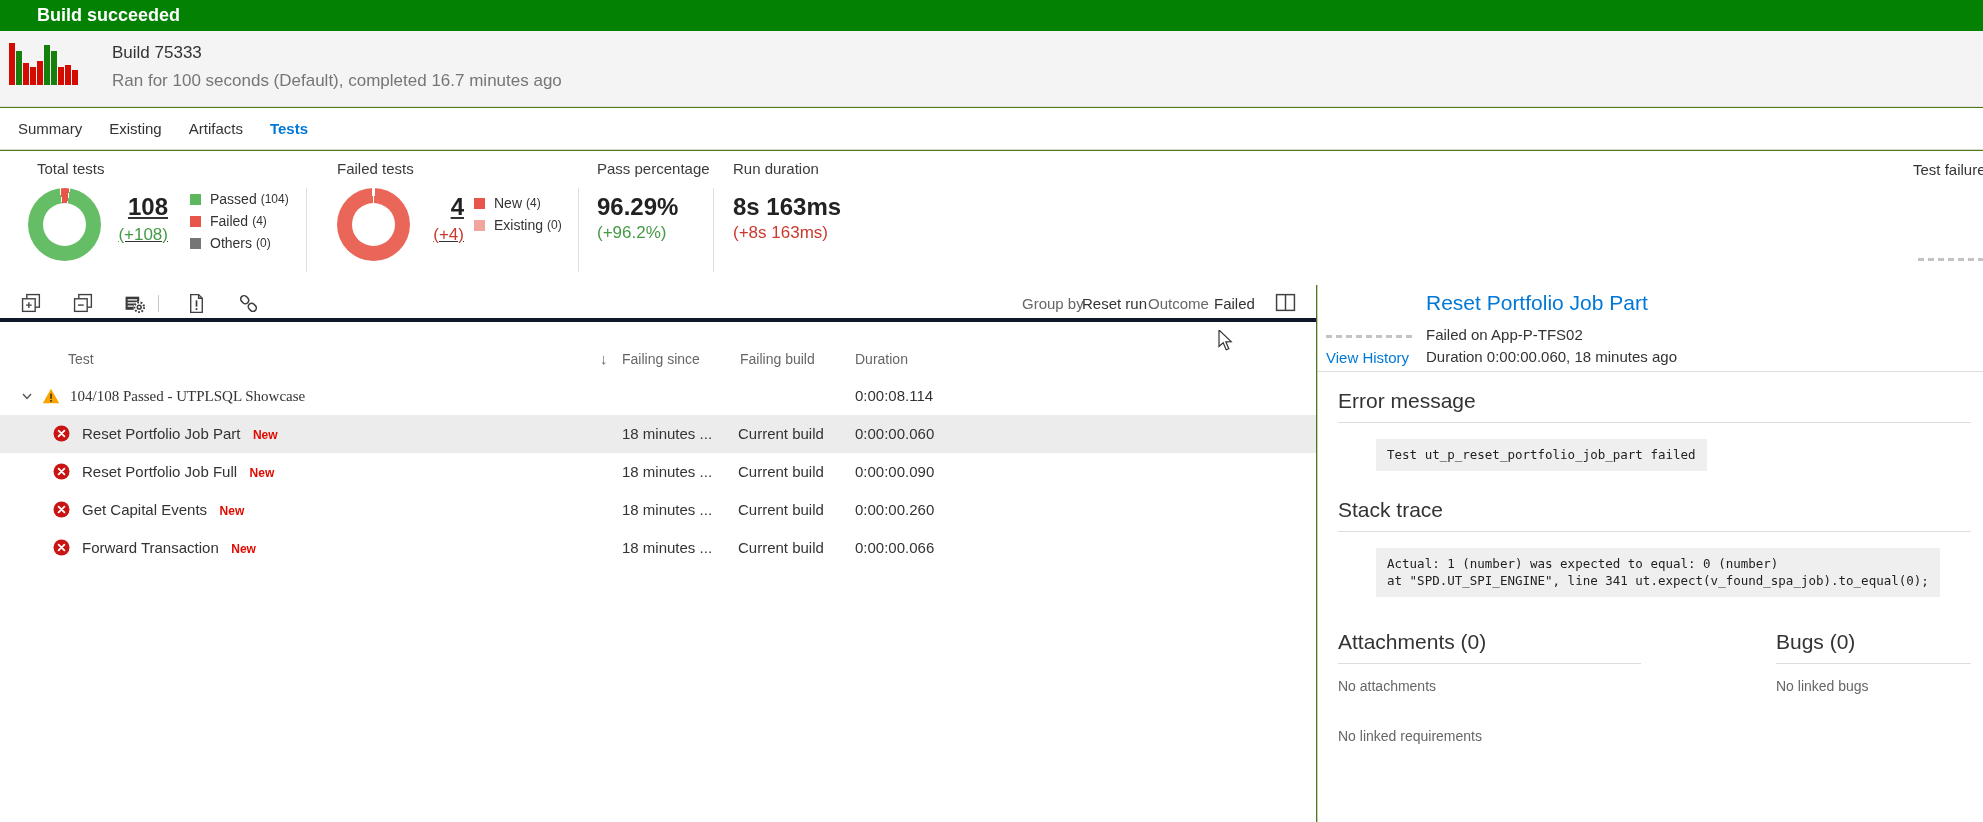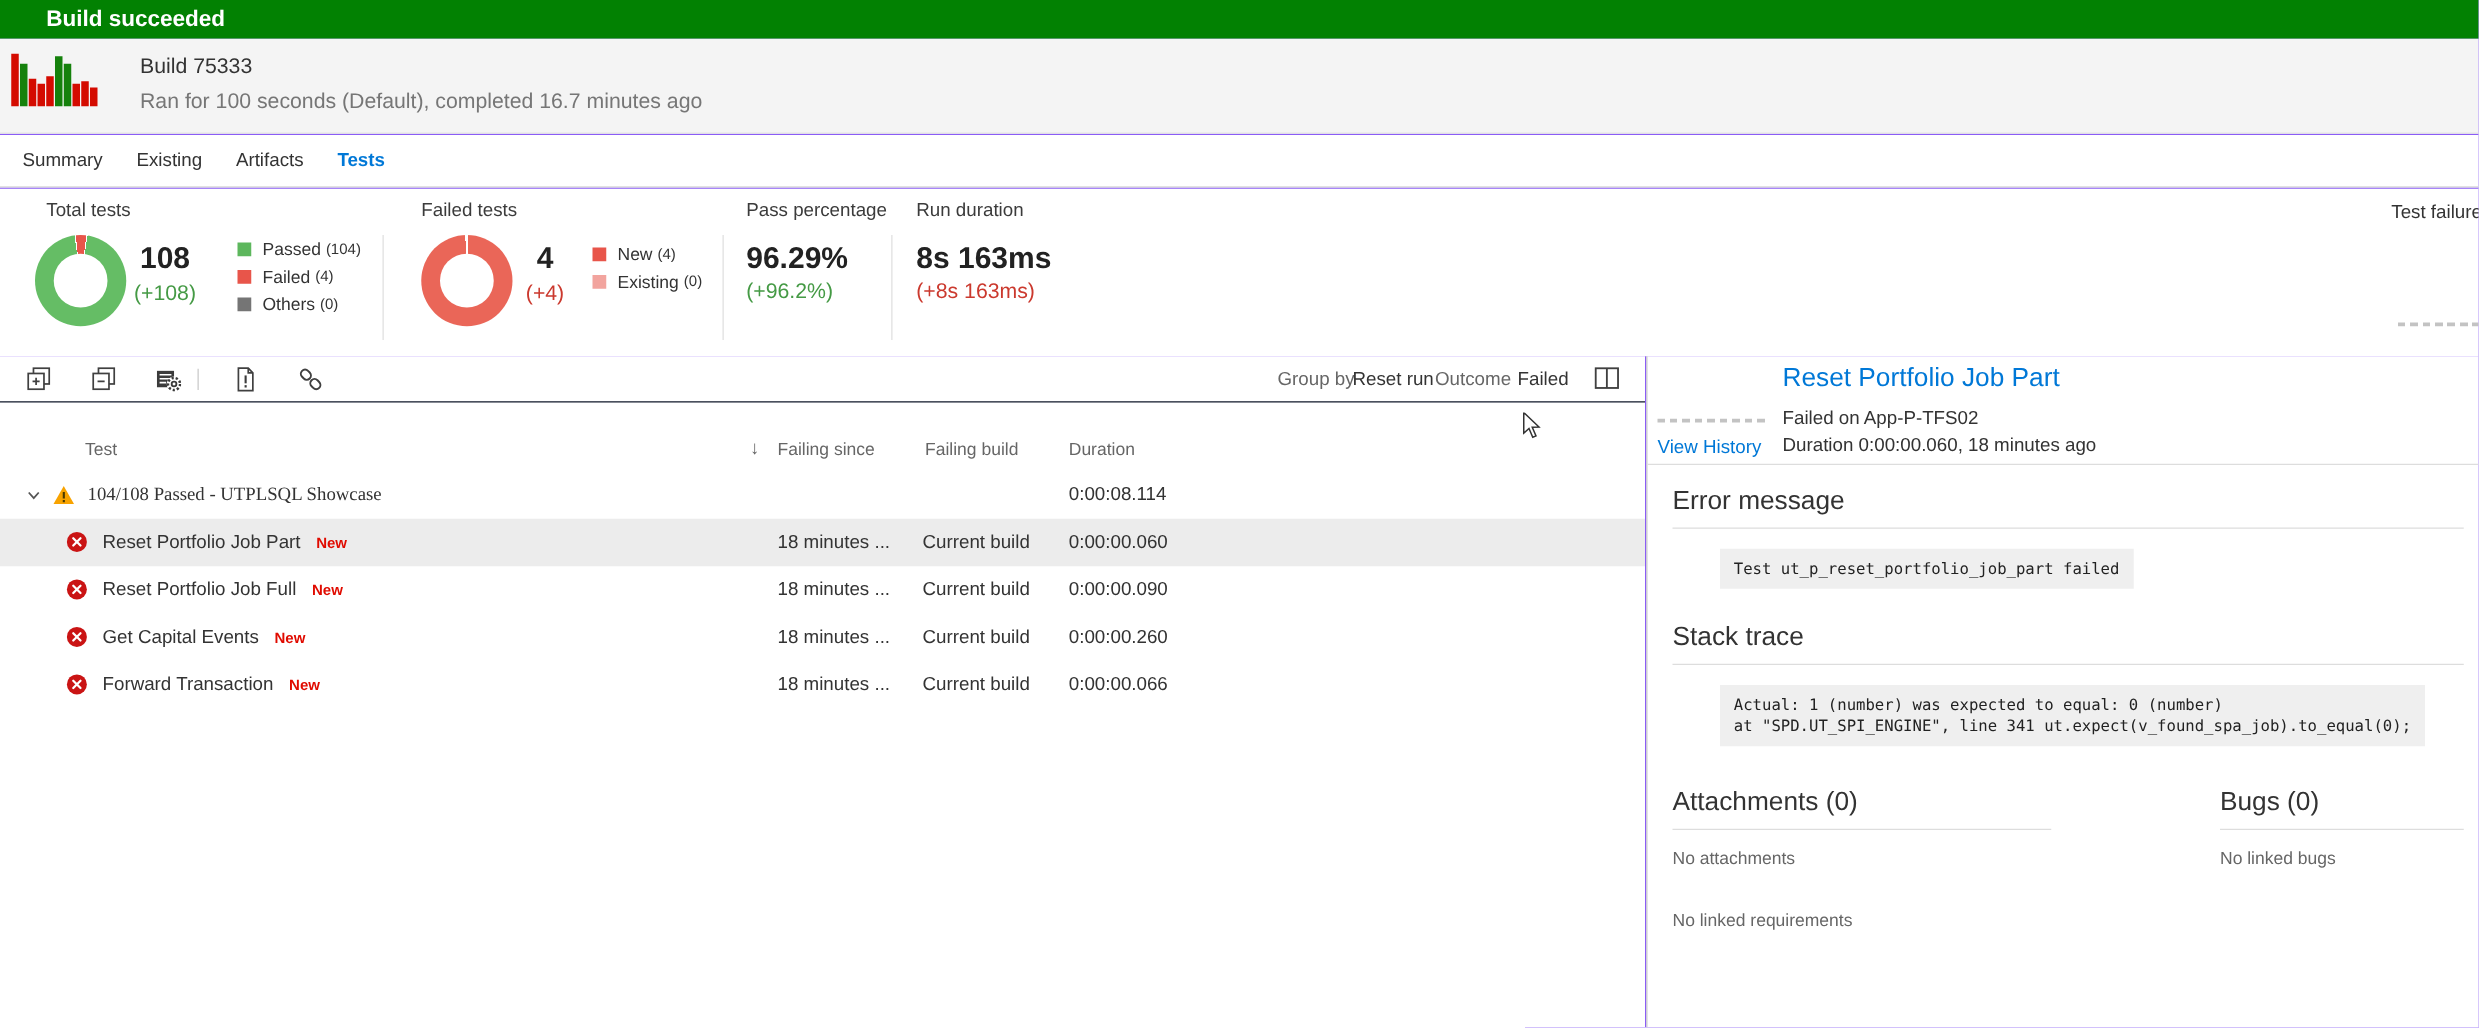--- a/index.html
+++ b/index.html
@@ -1,18 +1,18 @@
 <!DOCTYPE html>
 <html><head>
 <meta charset="utf-8">
 <style>
   * { margin:0; padding:0; box-sizing:border-box; }
   html,body { background:#fff; }
   body { font-family:"Liberation Sans", sans-serif; color:#333; }
-  .screen { position:relative; width:1983px; height:822px; overflow:hidden; background:#8b5cf6; }
+  .screen { position:relative; width:1983px; height:822px; overflow:hidden; background:#4d7c0f; }
 
   
   .banner { position:absolute; top:0; left:0; width:1983px; height:31px; background:#028102; }
   .banner span { display:inline-block; margin-left:37px; line-height:31px; color:#fff; font-size:18px; font-weight:bold; }
 
   
   .build-header { position:absolute; top:31px; left:0; width:1983px; height:76px; background:#f4f4f4; border-bottom:1px solid #e3e3e3; }
   .hist-icon { position:absolute; left:9px; top:12px; width:70px; height:42px; display:flex; align-items:flex-end; gap:1.5px; }
   .hist-icon span { width:5.5px; display:inline-block; }
   .bh-title { position:absolute; left:112px; top:12px; font-size:17px; color:#333; }
@@ -21,40 +21,40 @@
   
   .tabs { position:absolute; top:108px; left:0; width:1983px; height:42px; background:#fff; border-bottom:1px solid #d9d9d9; display:flex; align-items:center; padding-left:18px; }
   .tab { font-size:15px; color:#333; margin-right:27px; cursor:pointer; }
   .tab.active { color:#0078d7; font-weight:bold; }
 
   
   .stats { position:absolute; top:151px; left:0; width:1983px; height:134px; background:#fff; }
   .kpi-label { position:absolute; top:9px; font-size:15px; color:#3b3b3b; white-space:nowrap; }
   .donut { position:absolute; top:37px; width:73px; height:73px; border-radius:50%; }
   .donut::after { content:""; position:absolute; inset:15px; background:#fff; border-radius:50%; }
-  .kpi-num { position:absolute; top:42px; text-align:center; }
+  .kpi-num { position:absolute; top:42px; text-align:right;text-decoration:underline; }
   .kpi-num .val { display:block; font-size:24px; font-weight:bold; color:#222; }
   .kpi-num .delta { display:block; font-size:17px; margin-top:4px; }
   .legend { position:absolute; top:37px; }
   .legend .li { display:flex; align-items:center; height:22px; white-space:nowrap; }
   .legend .sq { width:11px; height:11px; margin-right:9px; display:inline-block; }
   .legend .lbl { font-size:14px; color:#333; }
   .legend .cnt { font-size:12px; color:#333; margin-left:4px; }
   .vdiv { position:absolute; top:37px; height:84px; width:1px; background:#e0e0e0; }
   .delta-green { color:#459a45; }
   .delta-red { color:#cb392e; }
   .plain-kpi .big { position:absolute; top:42px; font-size:24px; font-weight:bold; color:#222; white-space:nowrap; }
   .plain-kpi .small { position:absolute; top:72px; font-size:17px; white-space:nowrap; }
   .tf-label { position:absolute; left:1913px; top:10px; font-size:15px; color:#333; white-space:nowrap; }
   .dash { background:repeating-linear-gradient(90deg,#c3c3c3 0 6px,transparent 6px 10px); height:3px; }
   .stats .dash { position:absolute; left:1918px; top:107px; width:65px; }
 
   
   .left-region { position:absolute; top:285px; left:0; width:1316px; height:537px; background:#fff; }
-  .toolbar { position:absolute; top:0; left:0; width:100%; height:37px; border-bottom:1px solid #0f172a; }
+  .toolbar { position:absolute; top:0; left:0; width:100%; height:37px; border-bottom:4px solid #0f172a; }
   .tb-icon { position:absolute; top:8px; width:21px; height:21px; cursor:pointer; }
   .tb-sep { position:absolute; top:10px; left:158px; width:1px; height:17px; background:#c9c9c9; }
   .tb-text { position:absolute; top:0; line-height:37px; font-size:15px; white-space:nowrap; }
   .gray { color:#666; }
 
   .grid-header { position:absolute; top:60px; left:0; width:100%; height:28px; font-size:14px; color:#666; }
   .grid-header span { position:absolute; top:0; line-height:28px; white-space:nowrap; }
   .sort-glyph { font-size:15px; }
 
   .row { position:absolute; left:0; width:1316px; height:38px; }

